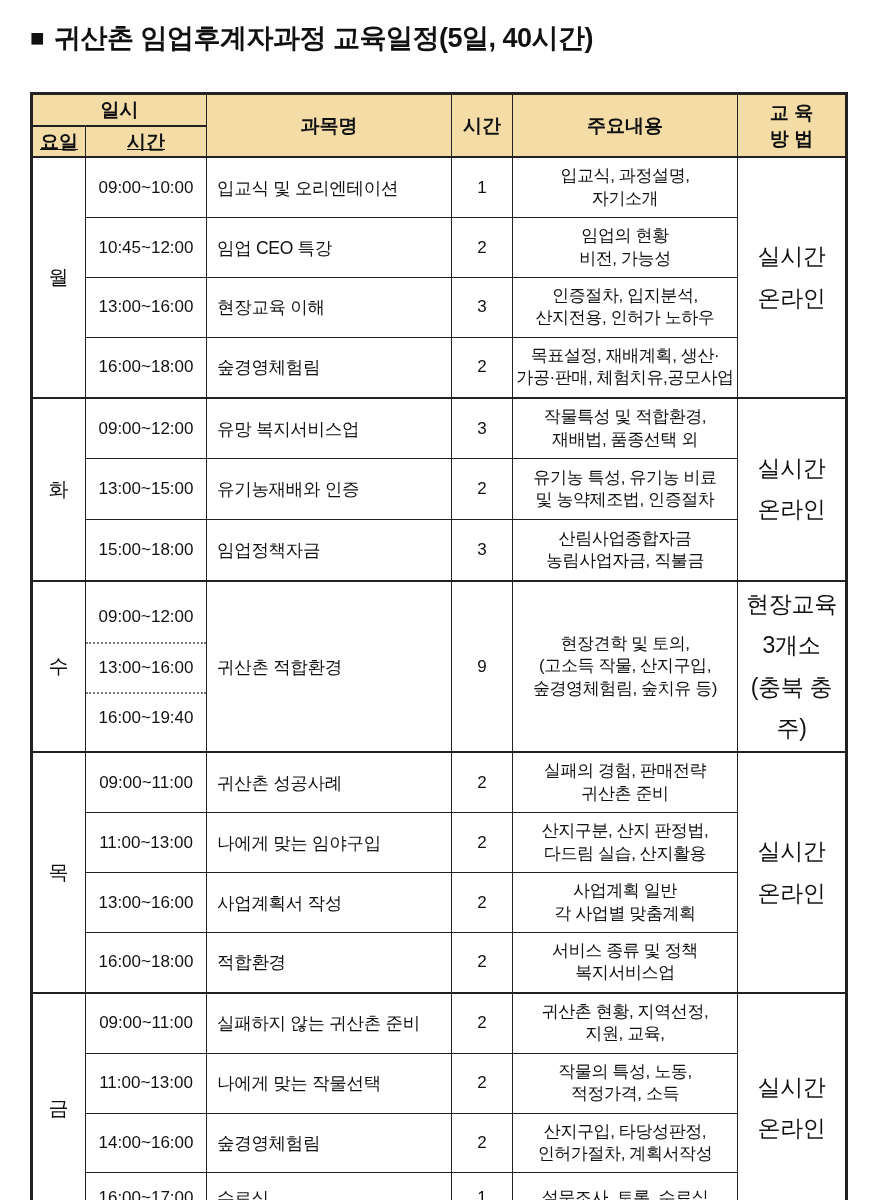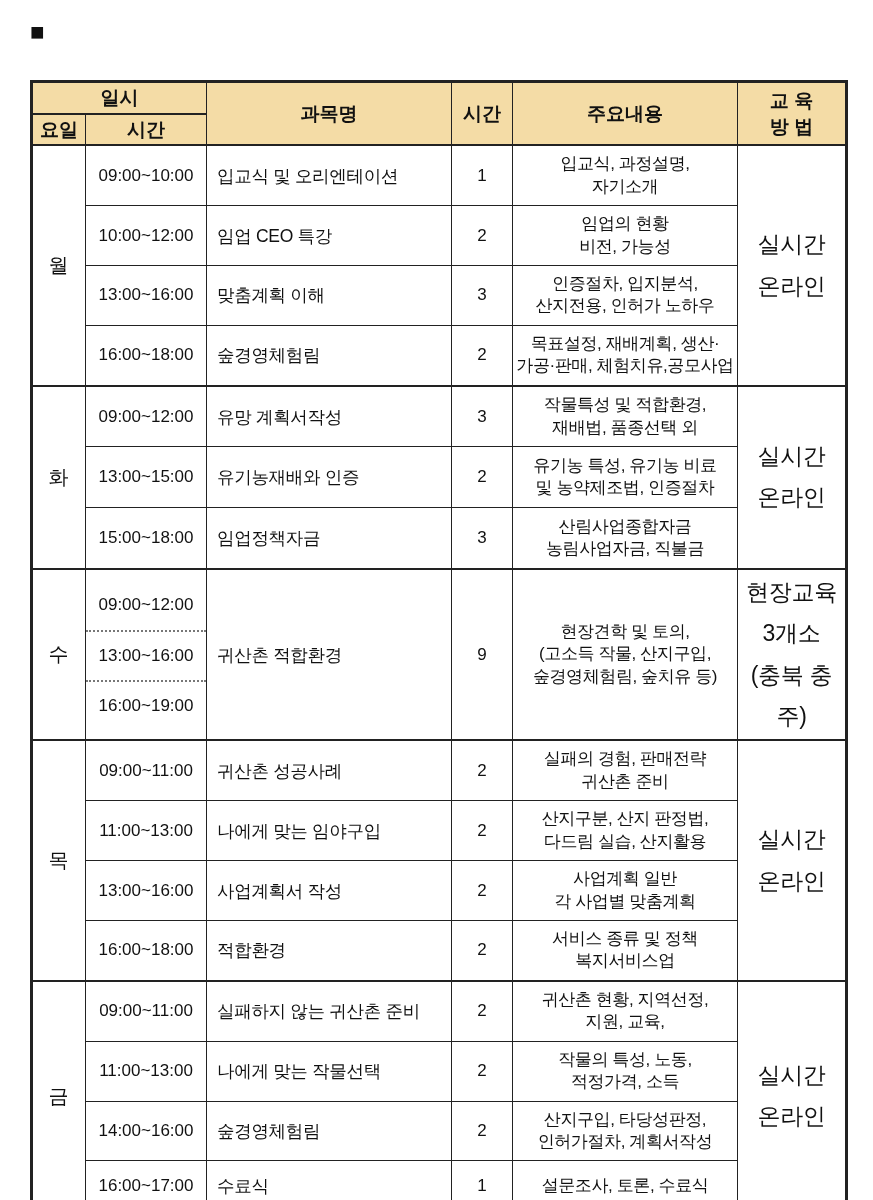--- a/index.html
+++ b/index.html
@@ -48,21 +48,21 @@
     overflow:hidden;
   }
   thead th{
     background:var(--hdr-bg);
     font-size:19px;
     font-weight:bold;
     white-space:pre-line;
     line-height:1.35;
   }
   thead tr.h1 th{height:30px;}
-  thead tr.h2 th{height:27px;}
+  thead tr.h2 th{height:27px;text-decoration:underline;}
   thead th{border-bottom-width:2.5px;}
   tr.gs td{border-top:2.5px solid var(--line);}
   .g0 td{height:51px;}
   .g1 td{height:61px;}
   .g3 td{height:52px;}
   .g4 td{height:51px;}
   .day-cell{font-size:20px;letter-spacing:1px;}
   .time-cell{font-size:17px;padding:0;}
   .time-cell.multi{padding:0;}
   .time-cell.multi .time-slot{
@@ -108,20 +108,21 @@
     color:#222;
   }
 </style>
 </head>
 <body>
 
 <div class="page">
 
   <div class="title">
     <span class="bullet">■</span>
+    <span>귀산촌 임업후계자과정 교육일정(5일, 40시간)</span>
   </div>
 
   <table class="schedule">
     <colgroup>
       <col class="c-day">
         <col class="c-time">
         <col class="c-subject">
       <col class="c-hours">
         <col class="c-content">
         <col class="c-method">
@@ -145,44 +146,44 @@
           <td class="day-cell" rowspan="4">월</td>
           <td class="time-cell">09:00~10:00</td>
           <td class="subject-cell">입교식 및 오리엔테이션</td>
           <td class="hours-cell">1</td>
           <td class="content-cell">입교식, 과정설명,
 자기소개</td>
           <td class="method-cell" rowspan="4">실시간
 온라인</td>
         </tr>
         <tr class="g0">
-          <td class="time-cell">10:00~12:00</td>
+          <td class="time-cell">10:45~12:00</td>
           <td class="subject-cell">임업 CEO 특강</td>
           <td class="hours-cell">2</td>
           <td class="content-cell">임업의 현황
 비전, 가능성</td>
         </tr>
         <tr class="g0">
           <td class="time-cell">13:00~16:00</td>
-          <td class="subject-cell">맞춤계획 이해</td>
+          <td class="subject-cell">현장교육 이해</td>
           <td class="hours-cell">3</td>
           <td class="content-cell">인증절차, 입지분석,
 산지전용, 인허가 노하우</td>
         </tr>
         <tr class="g0">
           <td class="time-cell">16:00~18:00</td>
           <td class="subject-cell">숲경영체험림</td>
           <td class="hours-cell">2</td>
           <td class="content-cell">목표설정, 재배계획, 생산·
 가공·판매, 체험치유,공모사업</td>
         </tr>
         <tr class="g1 gs">
           <td class="day-cell" rowspan="3">화</td>
           <td class="time-cell">09:00~12:00</td>
-          <td class="subject-cell">유망 계획서작성</td>
+          <td class="subject-cell">유망 복지서비스업</td>
           <td class="hours-cell">3</td>
           <td class="content-cell">작물특성 및 적합환경,
 재배법, 품종선택 외</td>
           <td class="method-cell" rowspan="3">실시간
 온라인</td>
         </tr>
         <tr class="g1">
           <td class="time-cell">13:00~15:00</td>
           <td class="subject-cell">유기농재배와 인증</td>
           <td class="hours-cell">2</td>
@@ -194,21 +195,21 @@
           <td class="subject-cell">임업정책자금</td>
           <td class="hours-cell">3</td>
           <td class="content-cell">산림사업종합자금
 농림사업자금, 직불금</td>
         </tr>
         <tr class="g2 gs">
           <td class="day-cell">수</td>
           <td class="time-cell multi">
             <div class="time-slot">09:00~12:00</div>
             <div class="time-slot">13:00~16:00</div>
-            <div class="time-slot">16:00~19:00</div>
+            <div class="time-slot">16:00~19:40</div>
           </td>
           <td class="subject-cell">귀산촌  적합환경</td>
           <td class="hours-cell">9</td>
           <td class="content-cell">현장견학 및 토의,
 (고소득 작물, 산지구입,
 숲경영체험림, 숲치유 등)</td>
           <td class="method-cell">현장교육
 3개소
 (충북 충주)</td>
         </tr>

